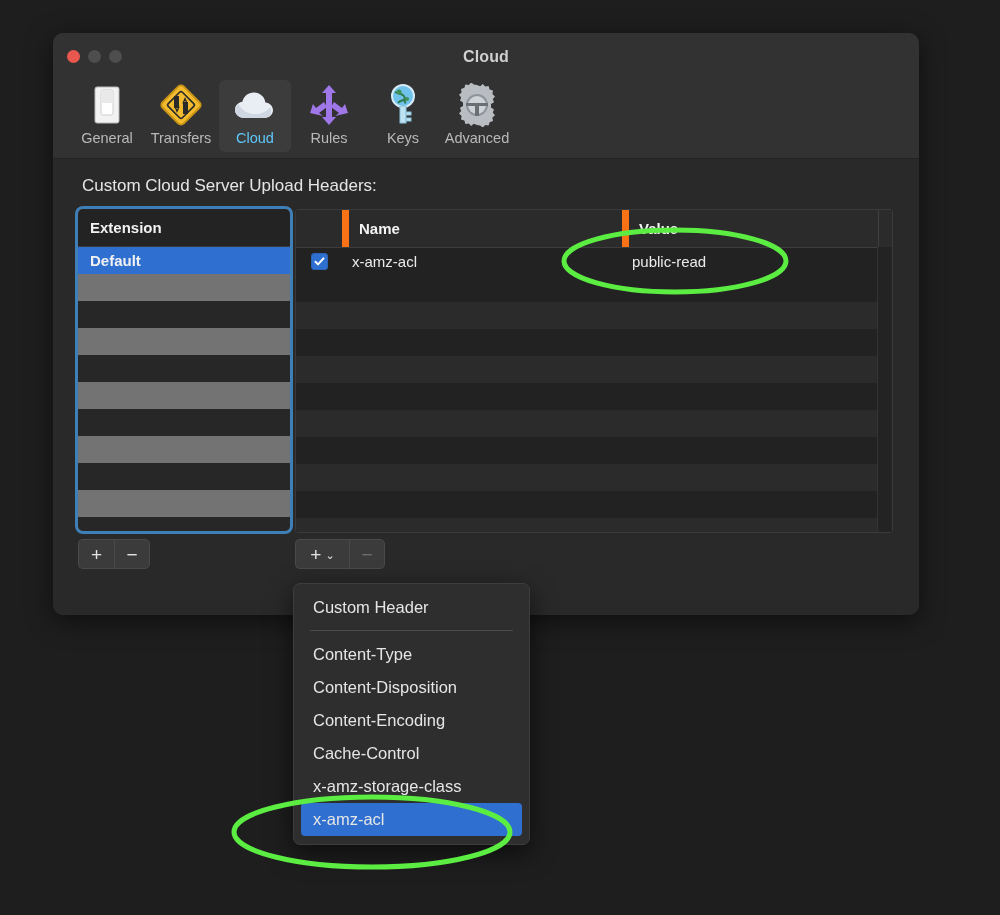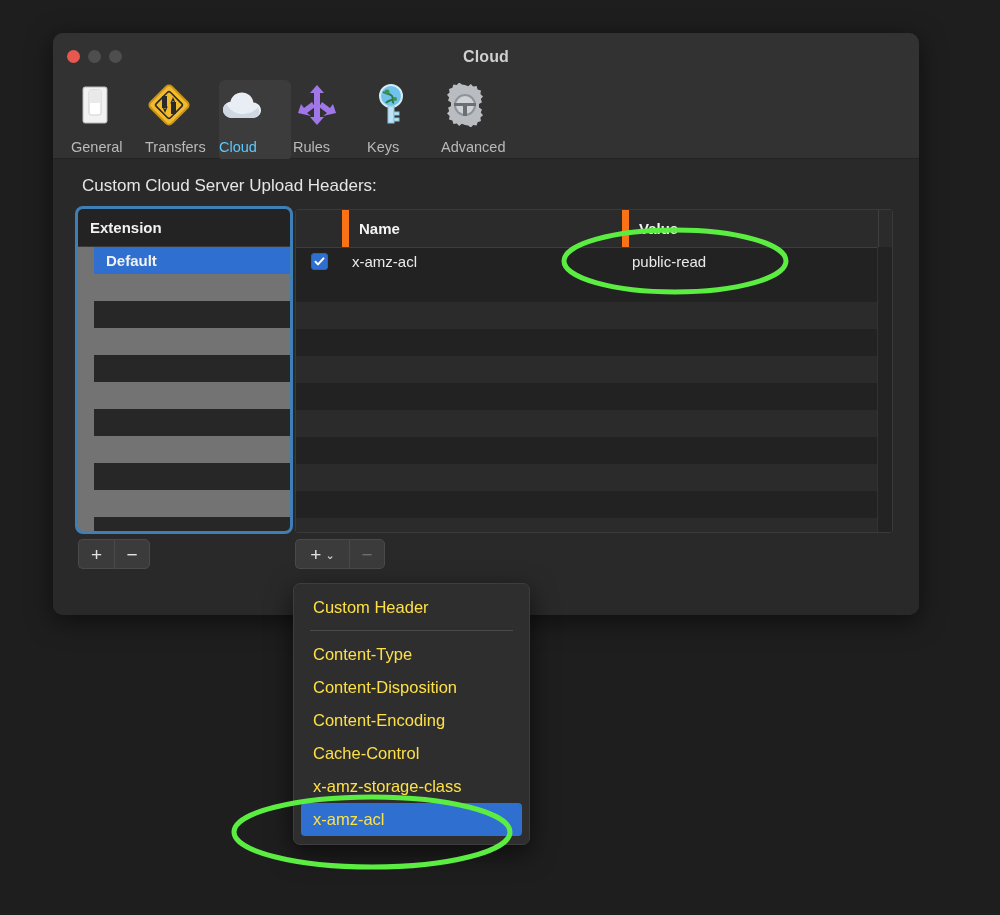--- a/index.html
+++ b/index.html
@@ -47,21 +47,21 @@
     border-bottom: 1px solid #232323;
     display: flex;
     align-items: flex-start;
     padding-left: 18px;
     gap: 2px;
   }
   .tb-item {
     width: 72px;
     padding: 3px 0 6px 0;
     border-radius: 6px;
-    display: flex; flex-direction: column; gap: 12px;
+    display: flex; flex-direction: column; align-items: center; gap: 3px;
     cursor: default;
   }
   .tb-item.selected { background: #3c3c3c; }
   .tb-ico { height: 44px; width: 48px; display: flex; align-items: center; justify-content: center; }
   .tb-lab { font-size: 14.5px; color: #b9b9b9; white-space: nowrap; }
   .tb-item.selected .tb-lab { color: #5ec8fb; }
 
   
   .content { position: relative; height: 456px; background: #292929; }
   .section-title {
@@ -79,21 +79,21 @@
     box-shadow: 0 0 0 3px #3f7fb8;
     overflow: hidden;
   }
   .ext-head {
     height: 37px; background: #232323;
     border-bottom: 1px solid #3a3a3a;
     display: flex; align-items: center; padding-left: 12px;
     font-size: 15px; font-weight: bold; color: #f1f1f1;
   }
   .ext-row { height: 27px; display: flex; align-items: center; padding-left: 12px;
-             font-size: 15px; font-weight: bold; color: #f1f1f1; margin-left: 16px; }
+             font-size: 15px; font-weight: bold; color: #f1f1f1; }
   .ext-row.selected { background: #2f6fd0; }
   .ext-row.empty { font-weight: normal; }
   .ext-row.alt { background: #272727; }
 
   
   .tbl-panel {
     position: absolute; left: 242px; top: 50px;
     width: 596px; height: 322px;
     background: #222222;
     border: 1px solid #3a3a3a;
@@ -168,21 +168,21 @@
     background: #2e2e2e;
     border: 1px solid #3d3d3d;
     border-radius: 7px;
     box-shadow: 0 8px 26px rgba(0,0,0,.6);
     padding: 7px 0 8px 0;
     box-sizing: border-box;
   }
   .mi {
     height: 33px; display: flex; align-items: center;
     padding: 0 12px; margin: 0 7px;
-    font-size: 16.5px; color: #fde047;
+    font-size: 16.5px; color: #e5e5e5;
     border-radius: 4px;
     white-space: nowrap;
     cursor: default;
   }
   .mi.selected { background: #2f6fd0; }
   .msep { height: 1px; background: #4a4a4a; margin: 6px 16px 7px 16px; }
 
   
   .anno { position: absolute; pointer-events: none; }
   .anno.one { left: 560px; top: 226px; }

